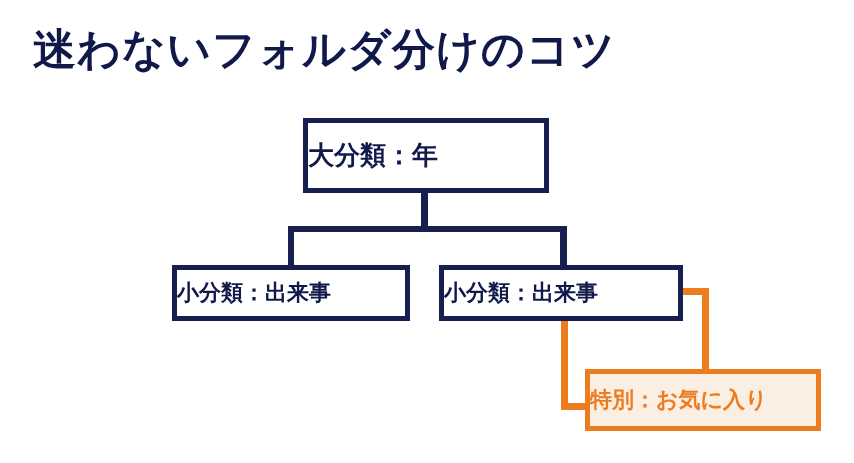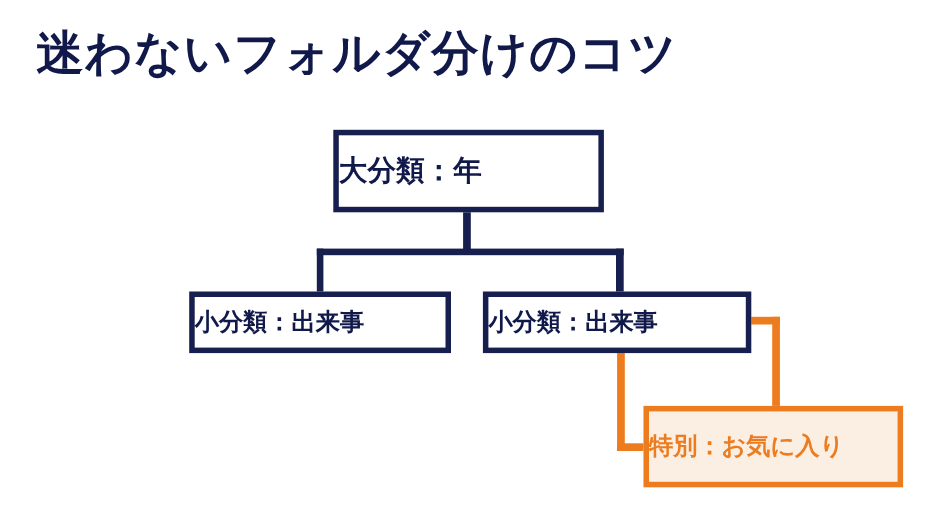--- a/index.html
+++ b/index.html
@@ -82,21 +82,21 @@
     top: 265px;
     width: 244px;
     height: 56px;
     font-size: 22px;
   }
 
   #node-special {
     left: 585px;
     top: 369px;
     width: 236px;
-    height: 74px;
+    height: 62px;
     font-size: 22px;
   }
 
   
   .conn {
     position: absolute;
     background: #171f4f;
   }
   .conn-orange {
     position: absolute;

